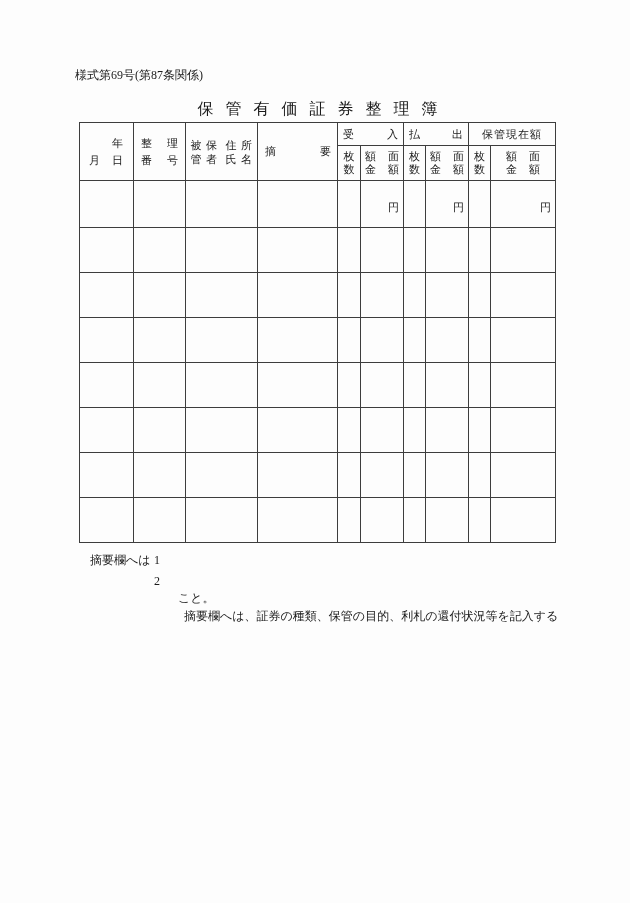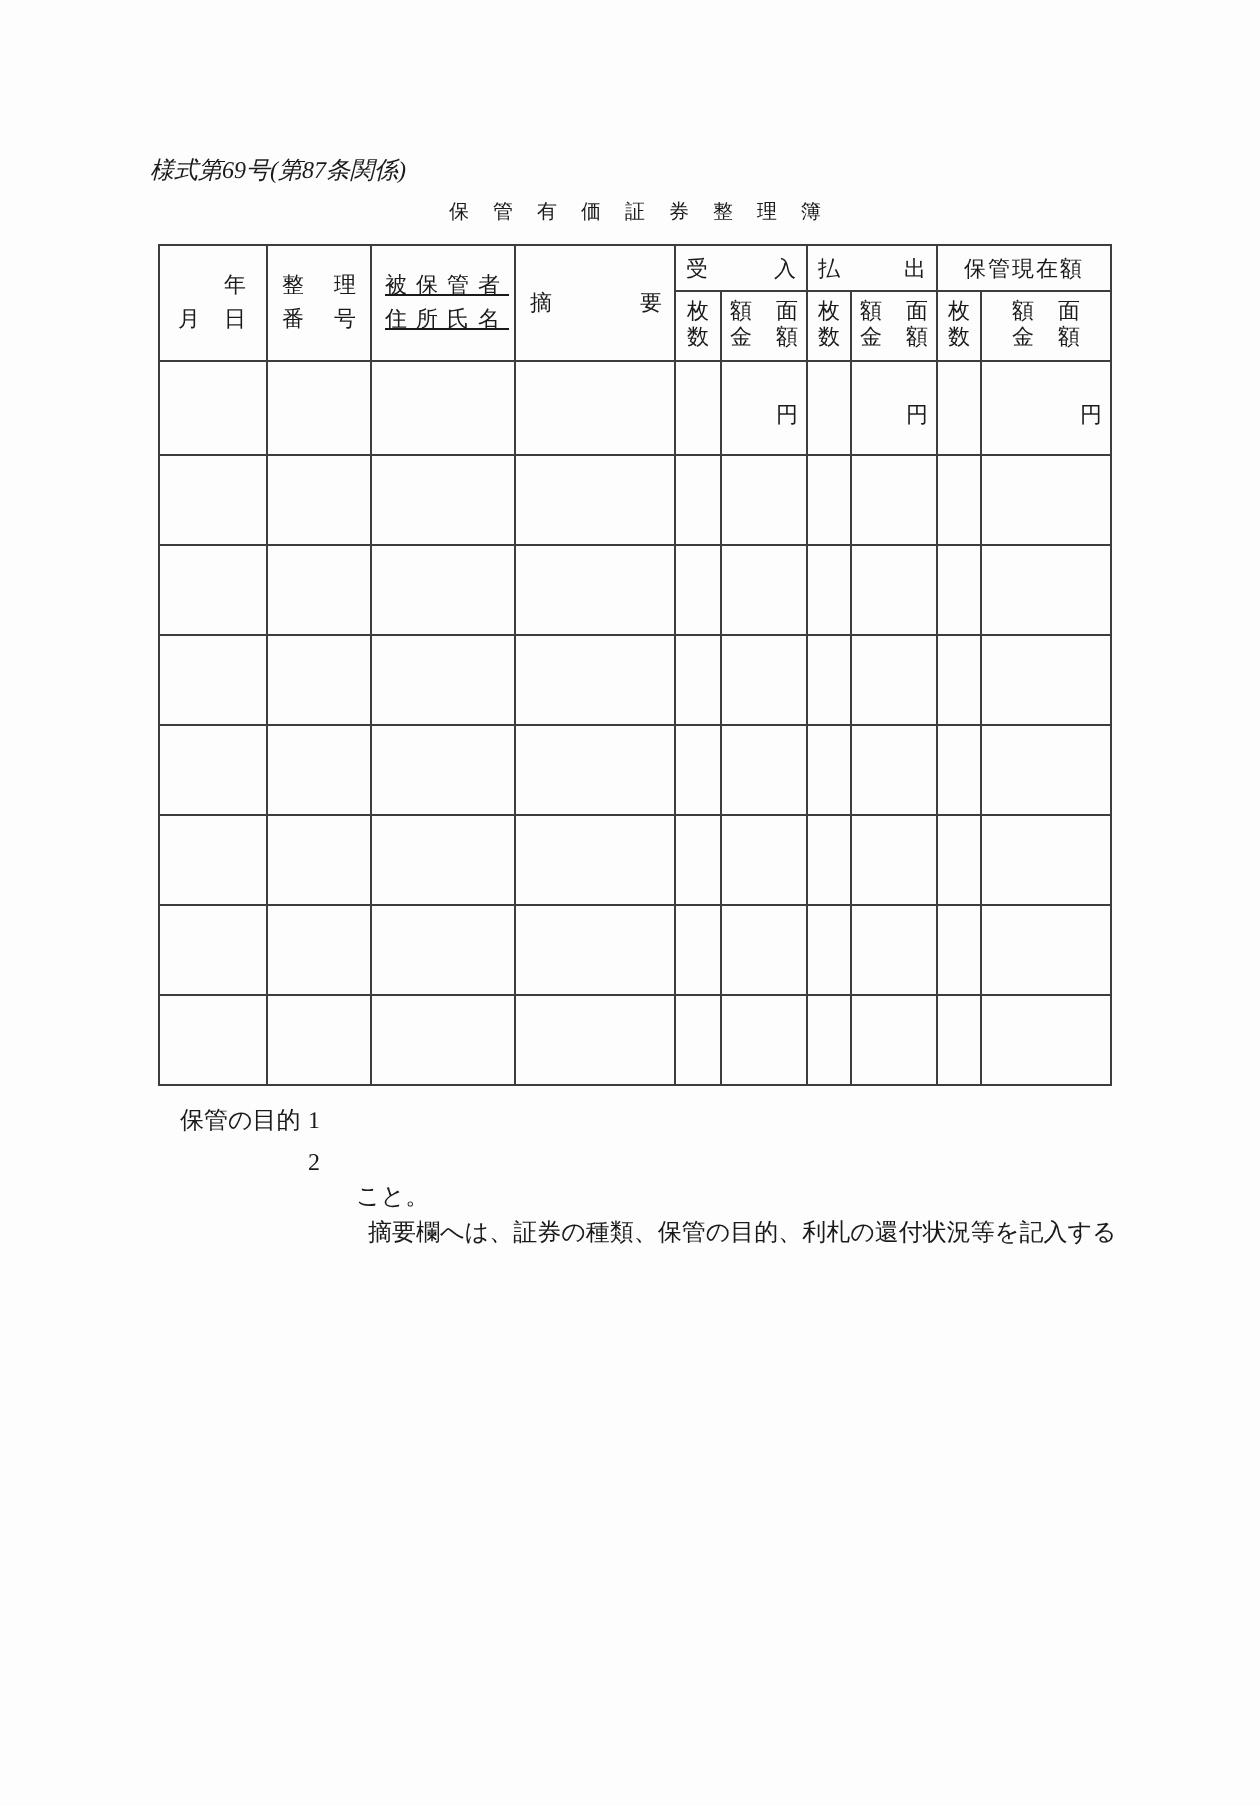--- a/index.html
+++ b/index.html
@@ -15,33 +15,32 @@
     font-family: "Liberation Serif", "DejaVu Serif", serif;
     color: #1a1a1a;
   }
   .page {
     position: absolute;
     inset: 0;
   }
   .form-number {
     position: absolute;
     left: 75px;
-    top: 78px;
+    top: 68px;
     font-size: 12px;
     line-height: 14px;
     white-space: nowrap;
-    font-style: italic;
   }
   .doc-title {
     position: absolute;
     left: 79px;
     top: 99px;
     width: 477px;
     text-align: center;
-    font-size: 10px;
+    font-size: 16px;
     letter-spacing: 12px;
     padding-left: 12px; 
     box-sizing: border-box;
     white-space: nowrap;
   }
   table.ledger {
     position: absolute;
     left: 79px;
     top: 122px;
     border-collapse: collapse;
@@ -80,28 +79,27 @@
     justify-content: center;
     gap: 3px;
     padding: 0 7px;
     line-height: 14px;
   }
   .spread2 .row { display: flex; justify-content: space-between; }
 
   
   .custodian-inner {
     display: flex;
-    flex-direction: column;
+    flex-direction: row;
     justify-content: center;
     gap: 3px;
     text-align: center;
     letter-spacing: 4.5px;
     padding-left: 4px;
     line-height: 14px;
-    text-decoration: underline;
   }
 
   
   .remarks-inner {
     display: flex;
     justify-content: space-between;
     padding: 0 6px 0 7px;
   }
 
   
@@ -384,19 +382,19 @@
           <td></td>
           <td></td>
           <td></td>
           <td></td>
           <td></td>
           <td></td>
     </tr>
   </tbody>
     </table>
 
-  <div class="note note-heading">保管の目的</div>
+  <div class="note note-heading">摘要欄へは</div>
   <div class="note note-1-num">1</div>
   <div class="note note-2-num">2</div>
   <div class="note note-2-text">摘要欄へは、証券の種類、保管の目的、利札の還付状況等を記入する</div>
   <div class="note note-2-cont">こと。</div>
 
 </div>
 
 </body></html>

